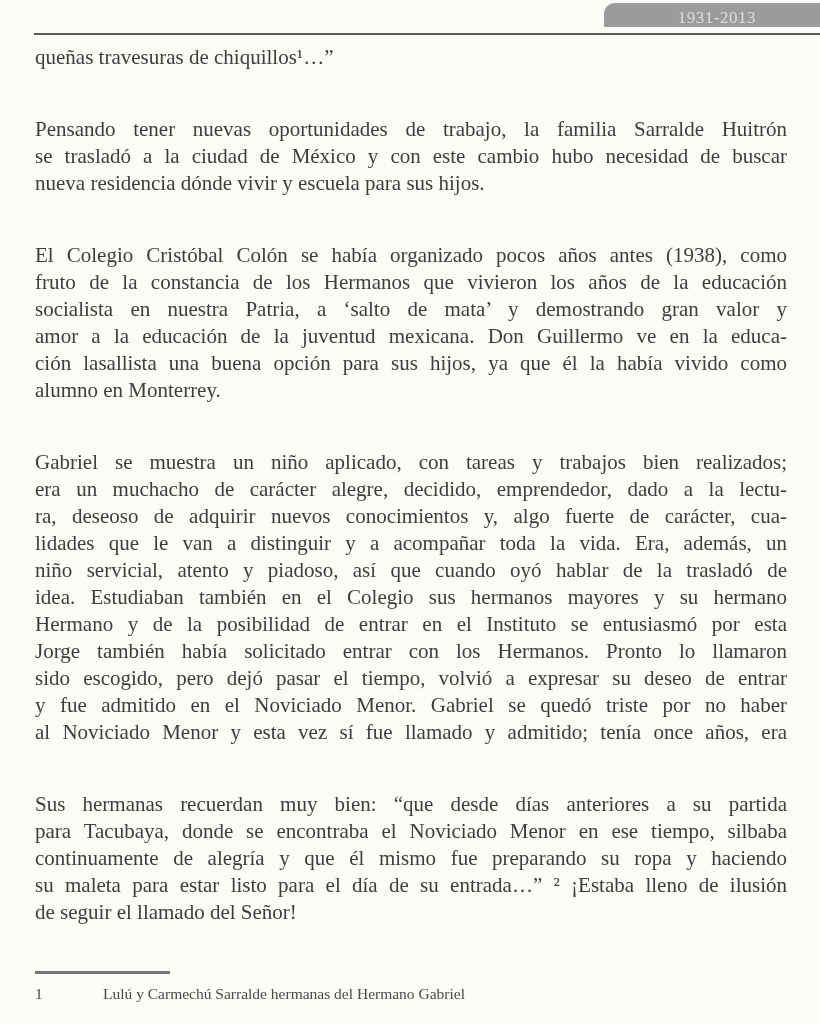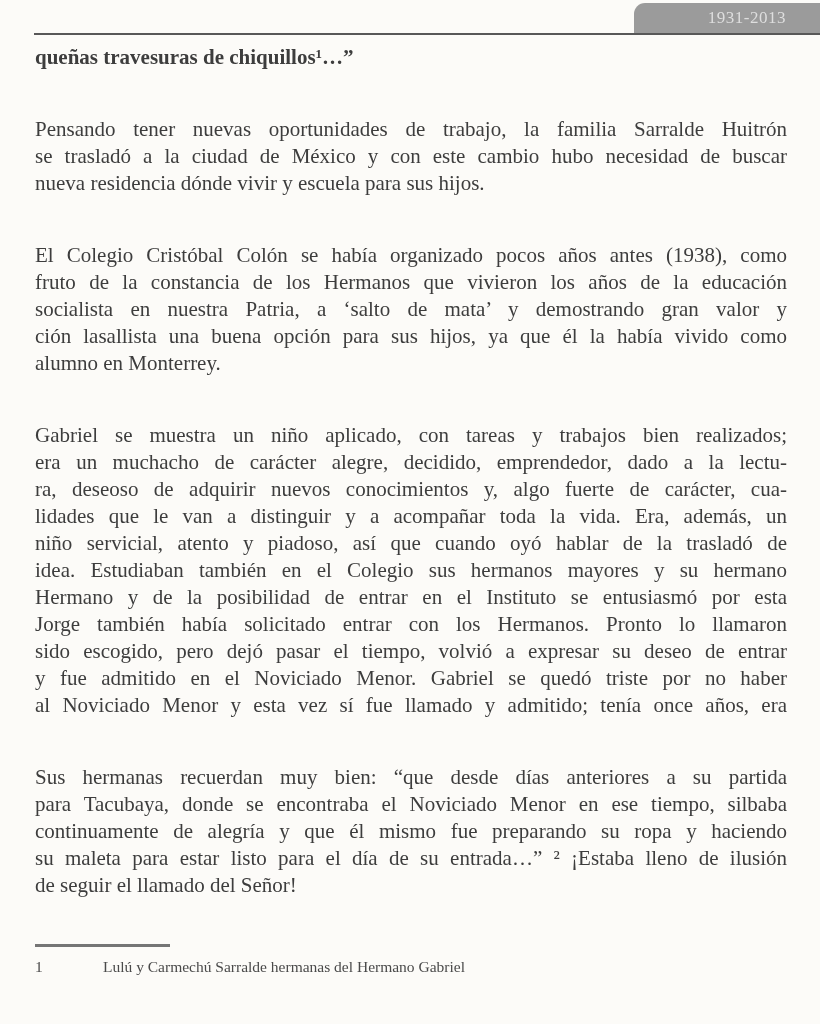--- a/index.html
+++ b/index.html
@@ -13,24 +13,24 @@
     overflow: hidden;
     position: relative;
     font-family: "Liberation Serif", "DejaVu Serif", serif;
     color: var(--body-text, #3d3d3d);
   }
   .date-badge {
     position: absolute;
     top: 3px;
     right: 0;
     width: 152px;
-    height: 30px;
+    height: 24px;
     background: var(--badge-bg, #9b9b9b);
     border-top-left-radius: 11px;
-    padding-right: 34px;
+    padding-right: 64px;
     text-align: right;
     line-height: 30px;
     font-size: 17px;
     letter-spacing: 0.5px;
     color: var(--badge-text, #dedede);
   }
   .header-rule {
     position: absolute;
     top: 33px;
     left: 34px;
@@ -42,21 +42,20 @@
     position: absolute;
     top: 0;
     left: 35px;
     width: 752px;
   }
   .paragraph {
     margin: 0 0 45px 0;
   }
   .paragraph:first-child {
     margin-top: 44px;
-    font-weight: bold;
   }
   .line {
     font-size: 21px;
     line-height: 27px;
     text-align: justify;
     text-align-last: justify;
     white-space: normal;
   }
   .line.last {
     text-align-last: left;
@@ -98,20 +97,21 @@
       </div>
       <div class="paragraph">
         <div class="line">Pensando tener nuevas oportunidades de trabajo, la familia Sarralde Huitrón</div>
         <div class="line">se trasladó a la ciudad de México y con este cambio hubo necesidad de buscar</div>
         <div class="line last">nueva residencia dónde vivir y escuela para sus hijos.</div>
       </div>
       <div class="paragraph">
         <div class="line">El Colegio Cristóbal Colón se había organizado pocos años antes (1938), como</div>
         <div class="line">fruto de la constancia de los Hermanos que vivieron los años de la educación</div>
         <div class="line">socialista en  nuestra Patria, a ‘salto de mata’ y demostrando gran valor y</div>
+        <div class="line">amor a la educación de la juventud mexicana. Don Guillermo ve en la educa-</div>
         <div class="line">ción lasallista una buena opción para sus hijos, ya que él la había vivido como</div>
         <div class="line last">alumno en Monterrey.</div>
       </div>
       <div class="paragraph">
         <div class="line">Gabriel se muestra un niño aplicado, con tareas y trabajos bien realizados;</div>
         <div class="line">era un muchacho de carácter alegre, decidido, emprendedor, dado a la lectu-</div>
         <div class="line">ra, deseoso de adquirir nuevos conocimientos y, algo fuerte de carácter, cua-</div>
         <div class="line">lidades que le van a distinguir y a acompañar toda la vida. Era, además, un</div>
         <div class="line">niño servicial, atento y piadoso, así que cuando oyó hablar de la trasladó de</div>
         <div class="line">idea. Estudiaban también en el Colegio sus hermanos mayores y su hermano</div>

